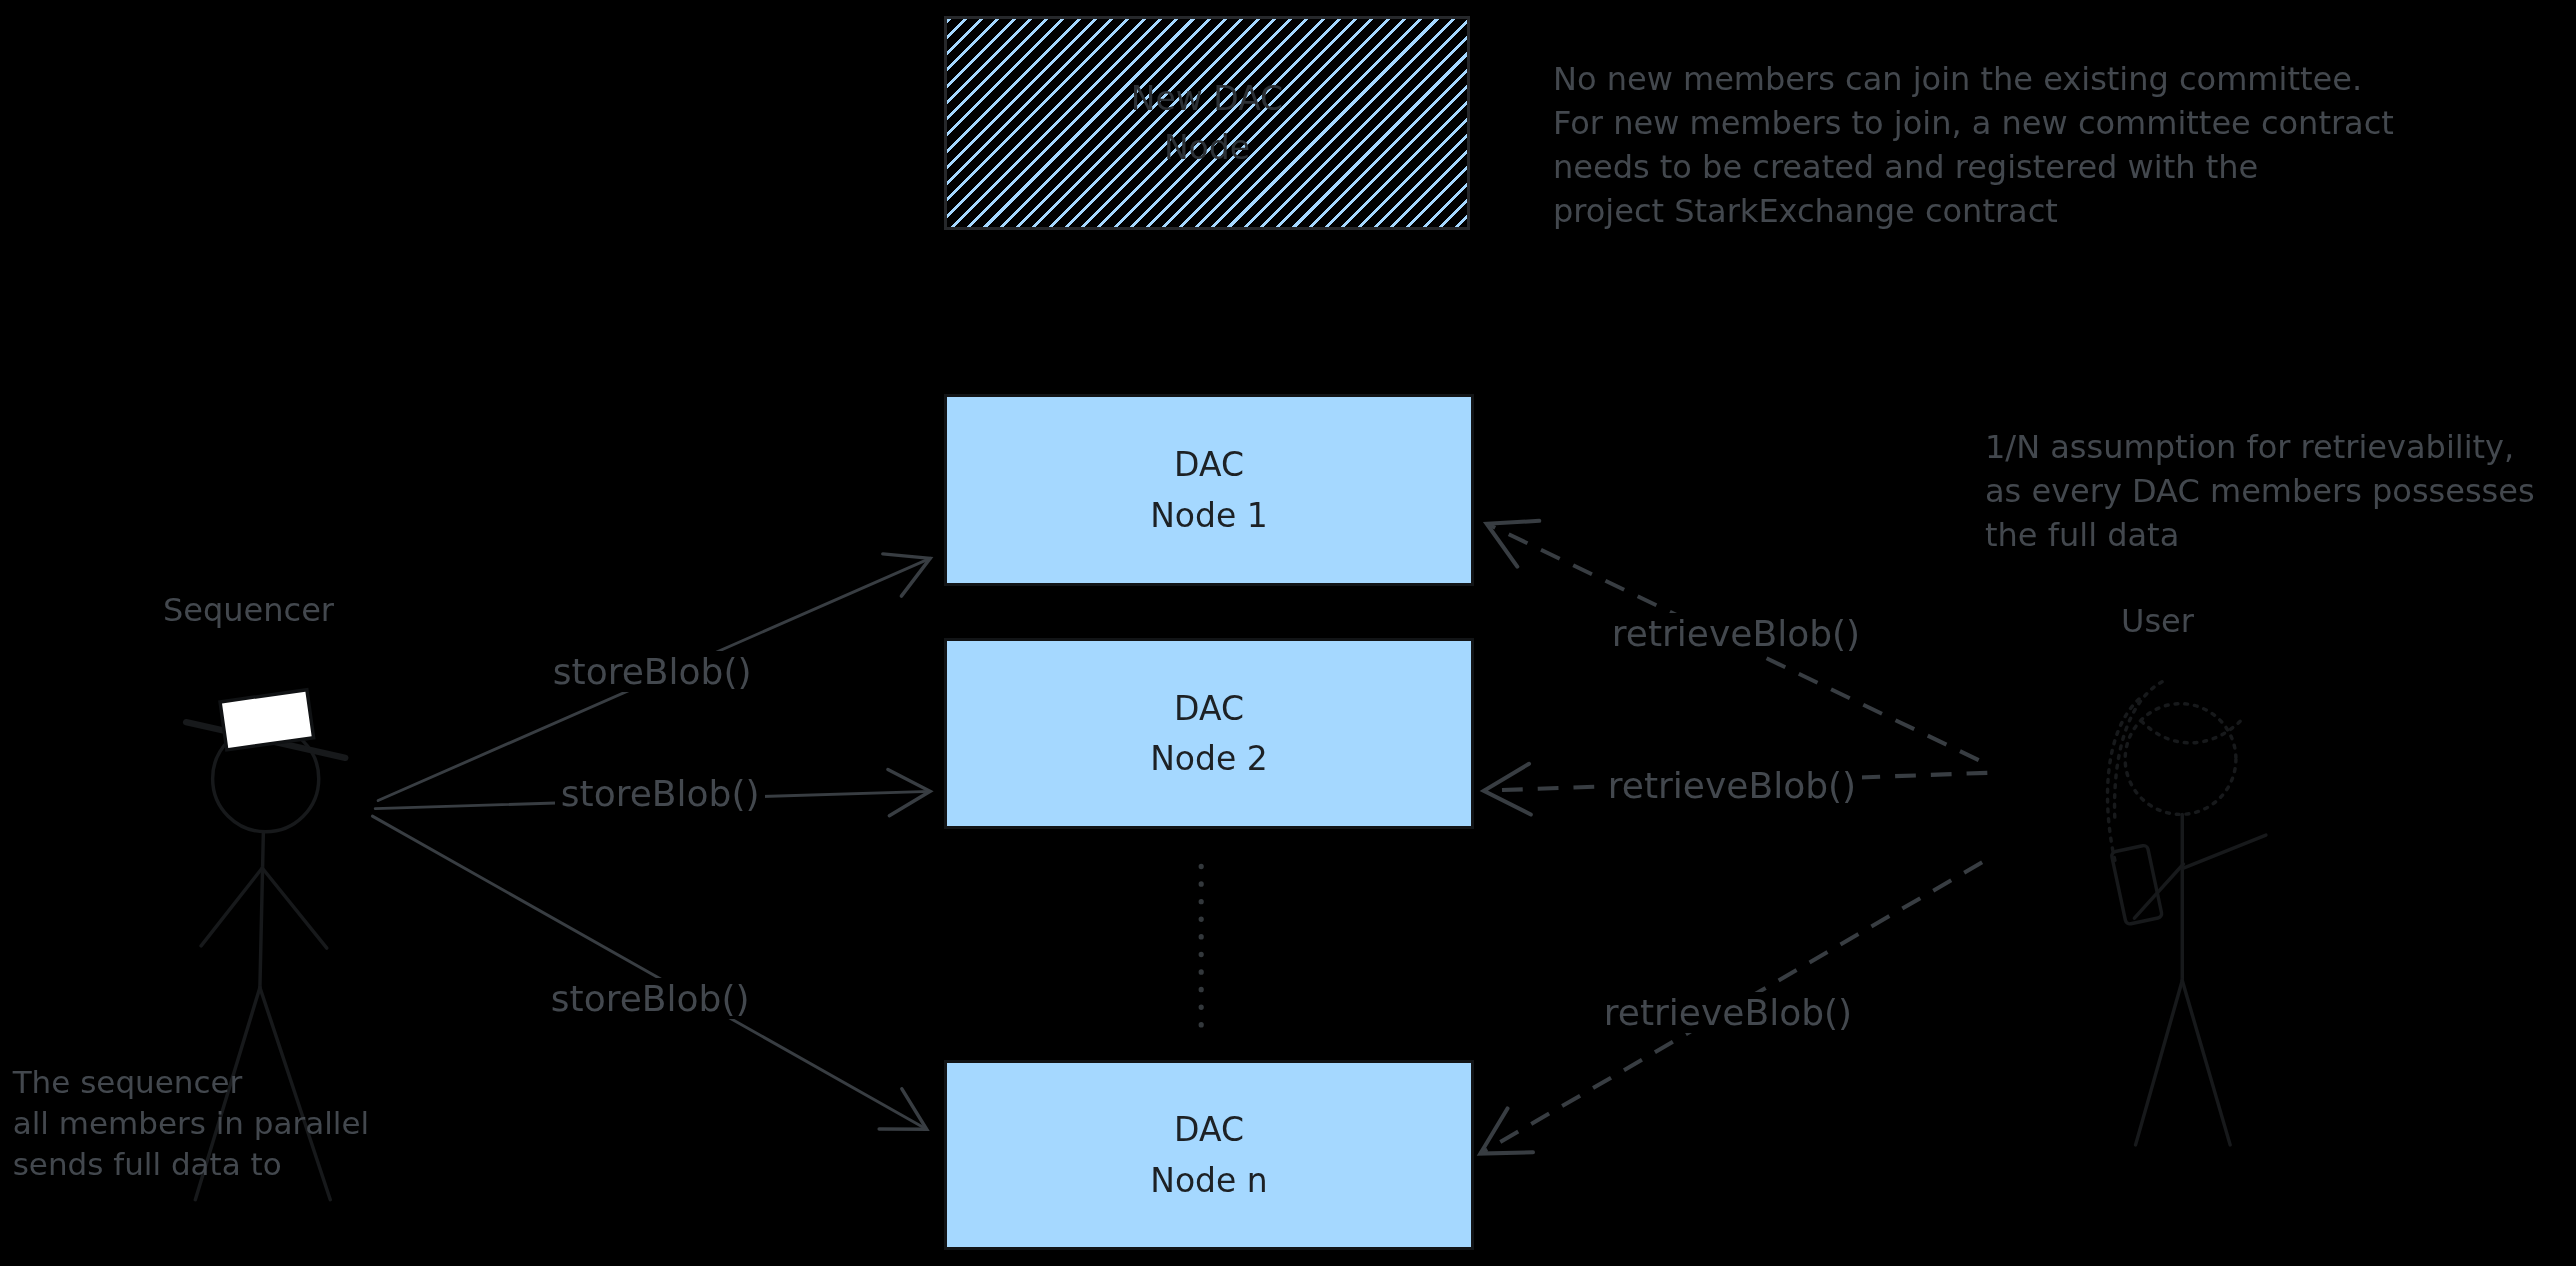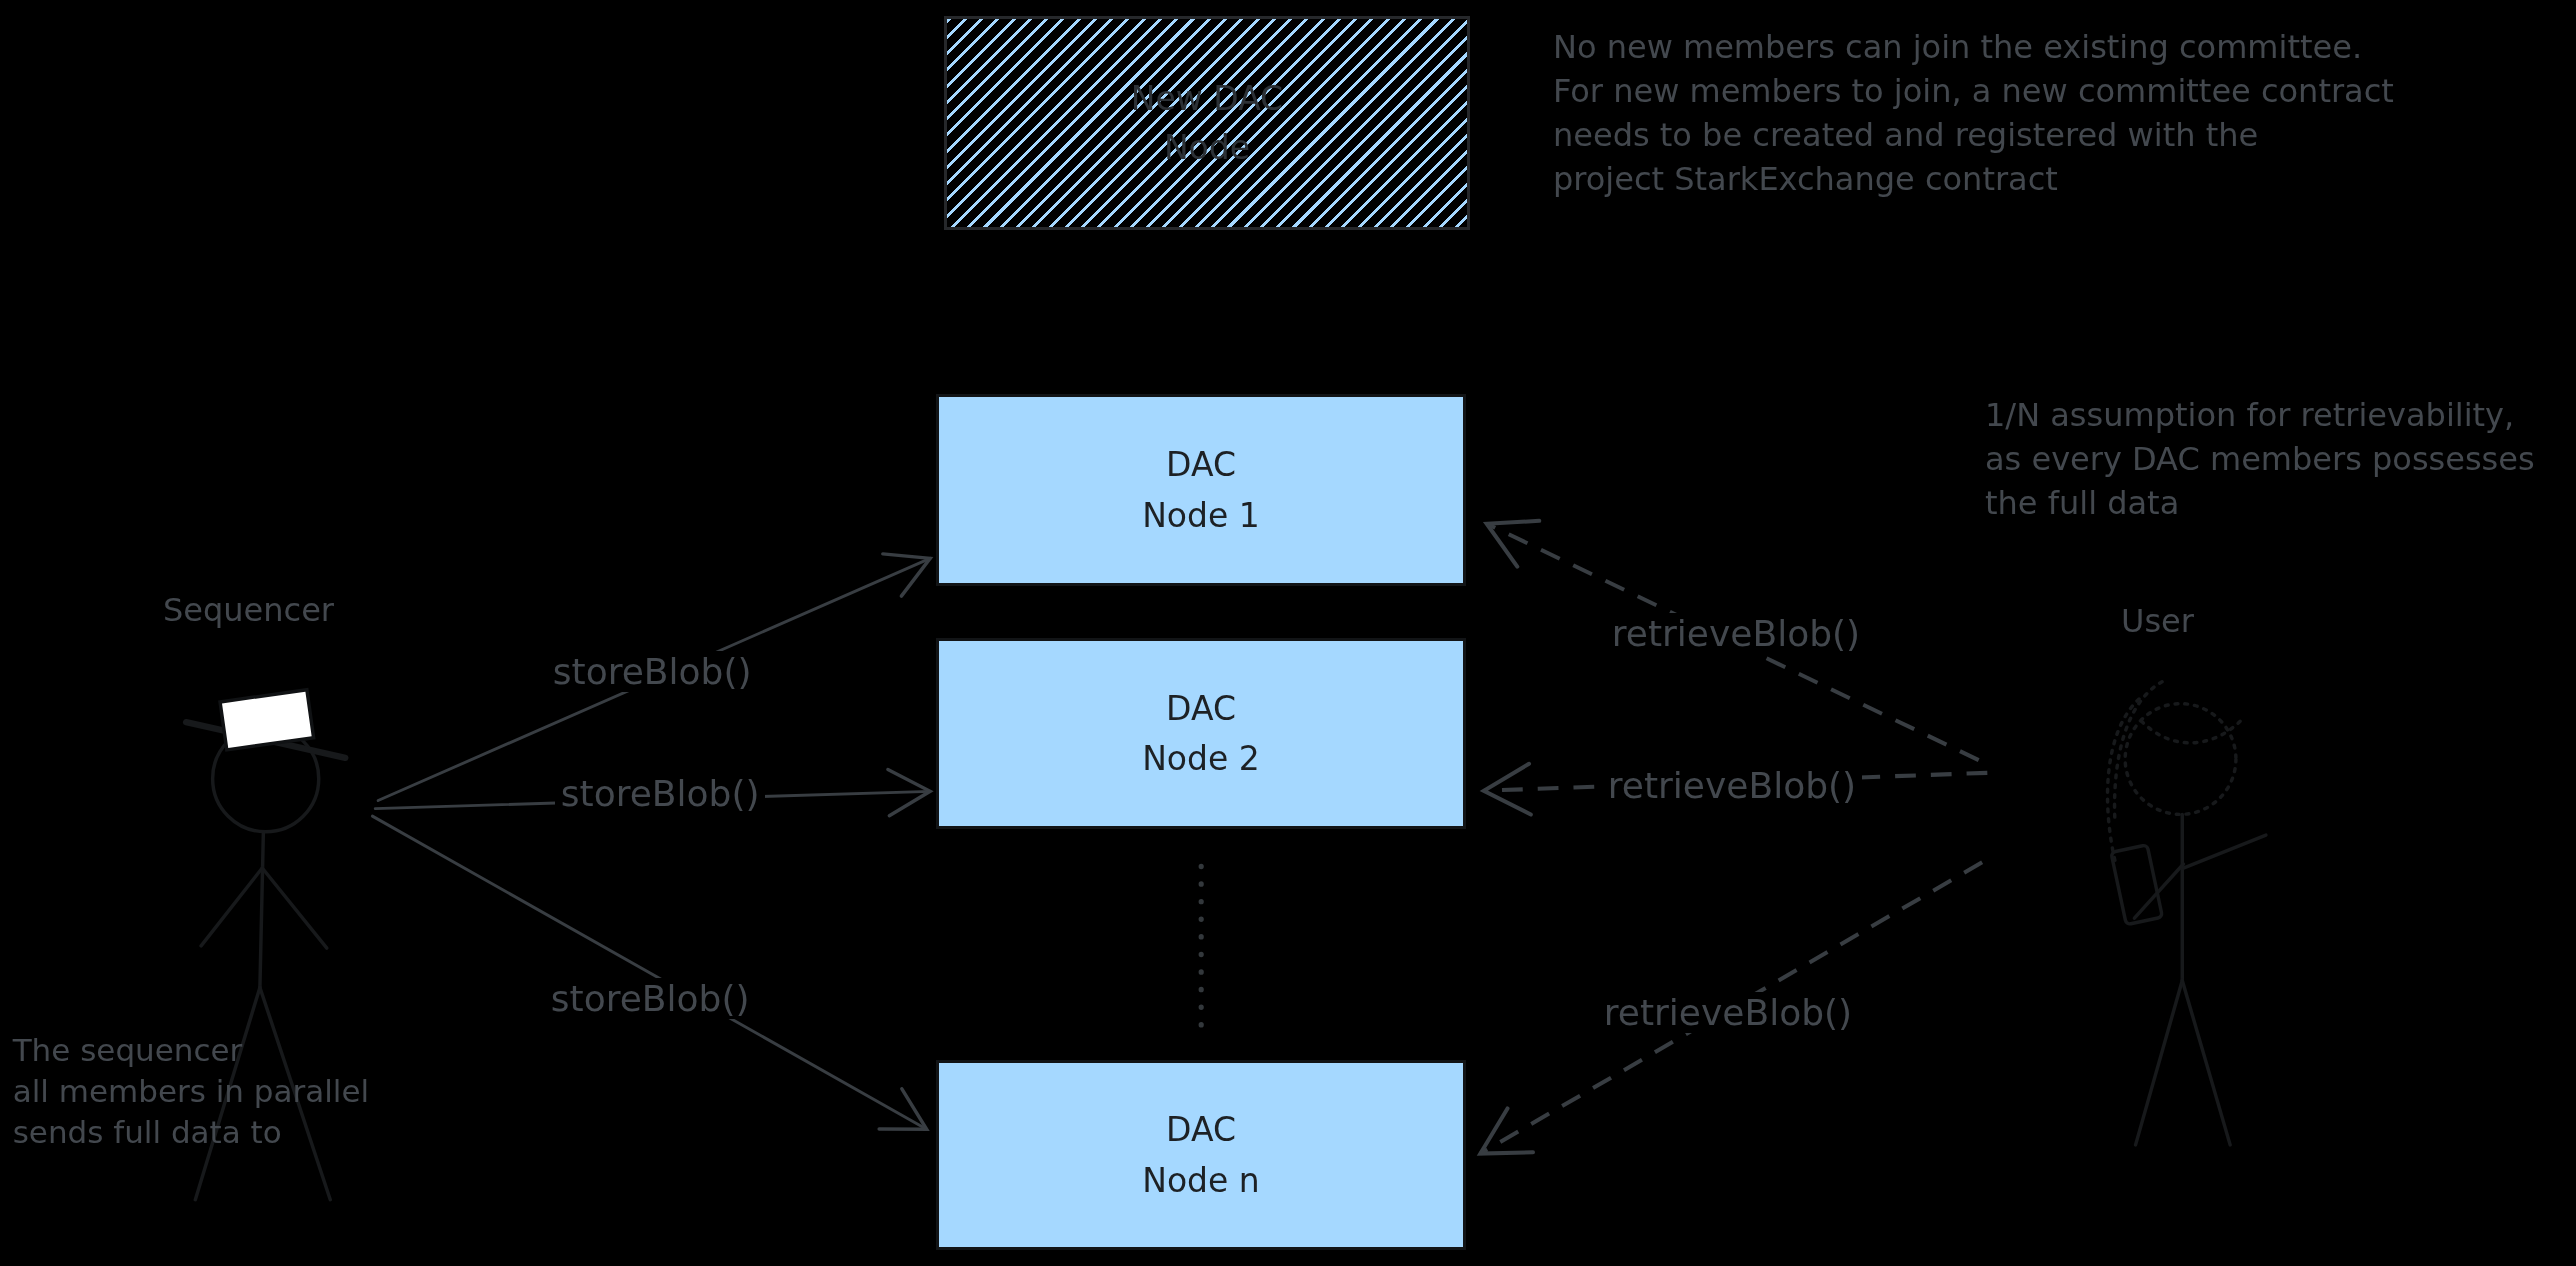--- a/index.html
+++ b/index.html
@@ -17,35 +17,35 @@
     overflow:hidden;font-family:"DejaVu Sans","Liberation Sans",sans-serif;
   }
   #strokes{position:absolute;left:0;top:0;z-index:1;}
   .box{
     position:absolute;z-index:2;box-sizing:border-box;
     display:flex;flex-direction:column;align-items:center;justify-content:center;
     text-align:center;
   }
   .node-box{
     background:var(--node-fill);border:3.5px solid #121416;
-    color:var(--ink-dark);font-size:33px;line-height:1.0;gap:17.3px;
+    color:var(--ink-dark);font-size:33px;line-height:1.0;gap:17.3px;margin-left:8px;
   }
   .hatch-box{
     border:3.5px solid #26282b;
     background:repeating-linear-gradient(135deg,var(--node-fill) 0 2.9px,transparent 2.9px 11.5px);
     color:var(--hatch-text);font-size:33px;line-height:1.0;gap:16px;
   }
   .actor-label,.call-label{
     position:absolute;z-index:3;color:var(--annotation);
     font-size:32px;white-space:nowrap;
   }
   .call-label{background:var(--bg);padding:0 5.8px;font-size:36px;}
   .note{
     position:absolute;z-index:2;color:var(--annotation);
-    font-size:32px;white-space:nowrap;
+    font-size:32px;white-space:nowrap;margin-top:32px;
   }
   .note .ln{display:block;}
   .note-top-right .ln{line-height:44px;}
   .note-right .ln{line-height:44px;}
   .note-bottom-left .ln{line-height:41px;font-size:31px;}
 </style>
 </head>
 <body>
 
 <div id="canvas">

